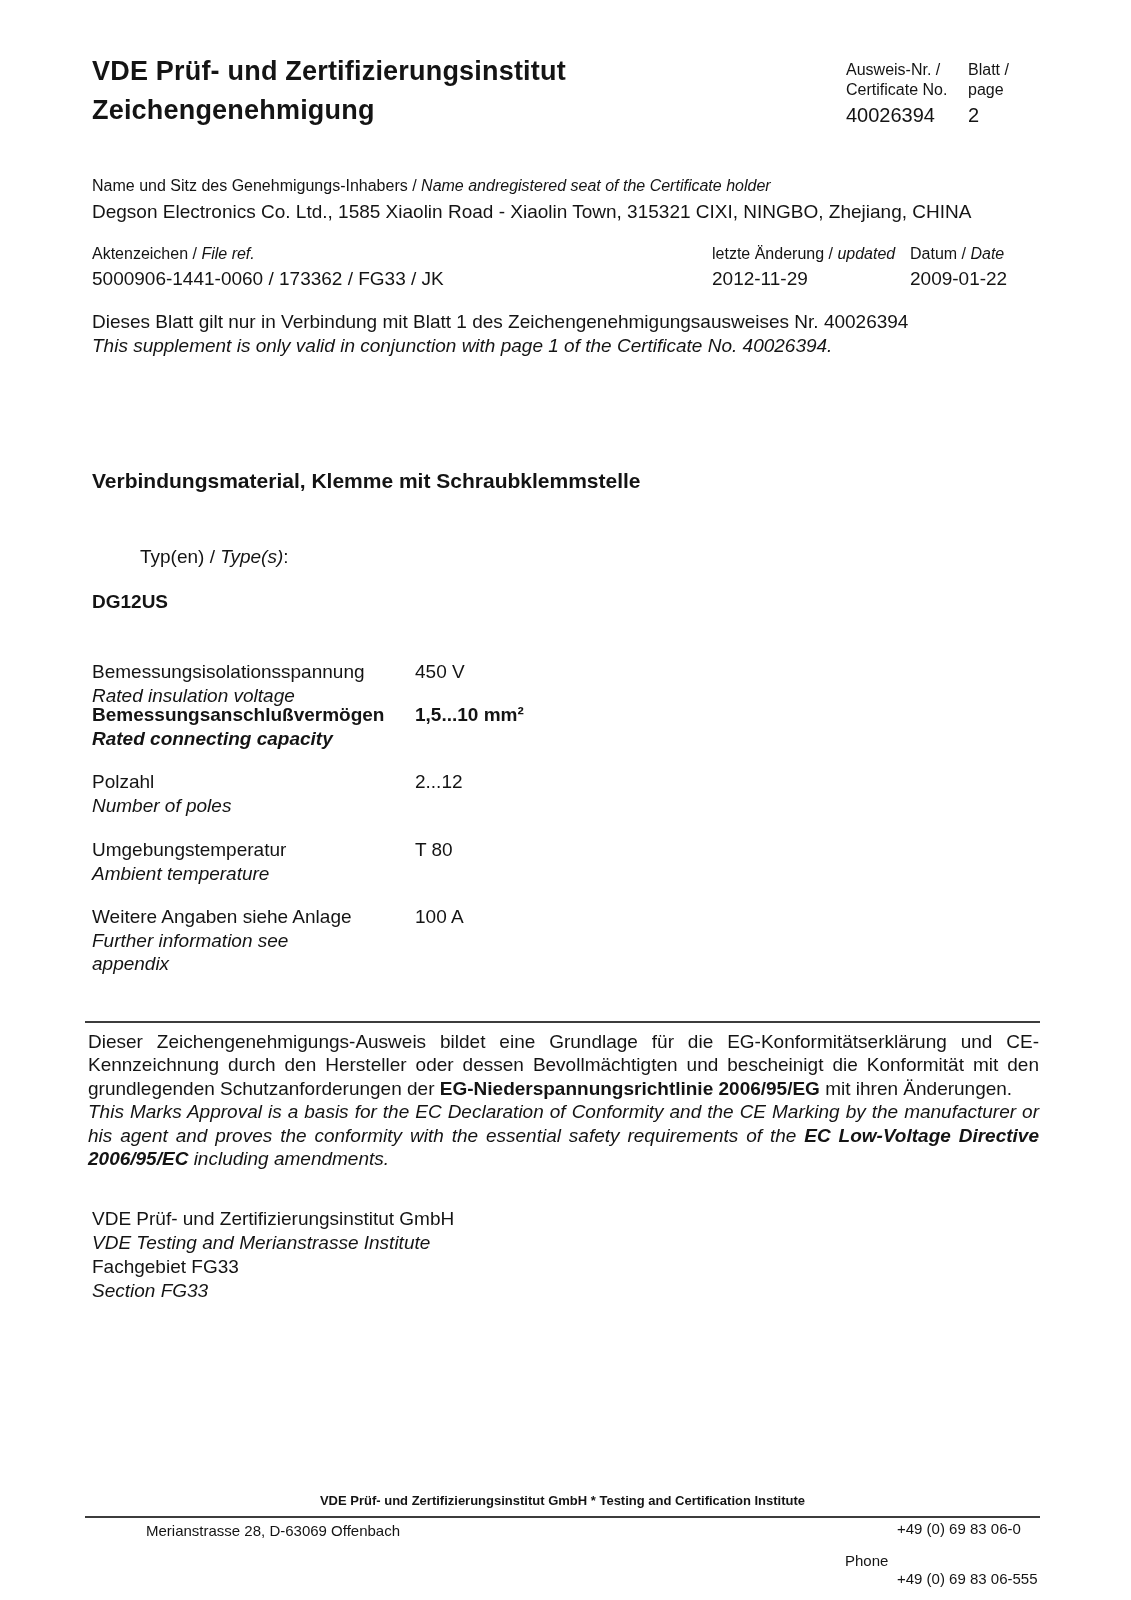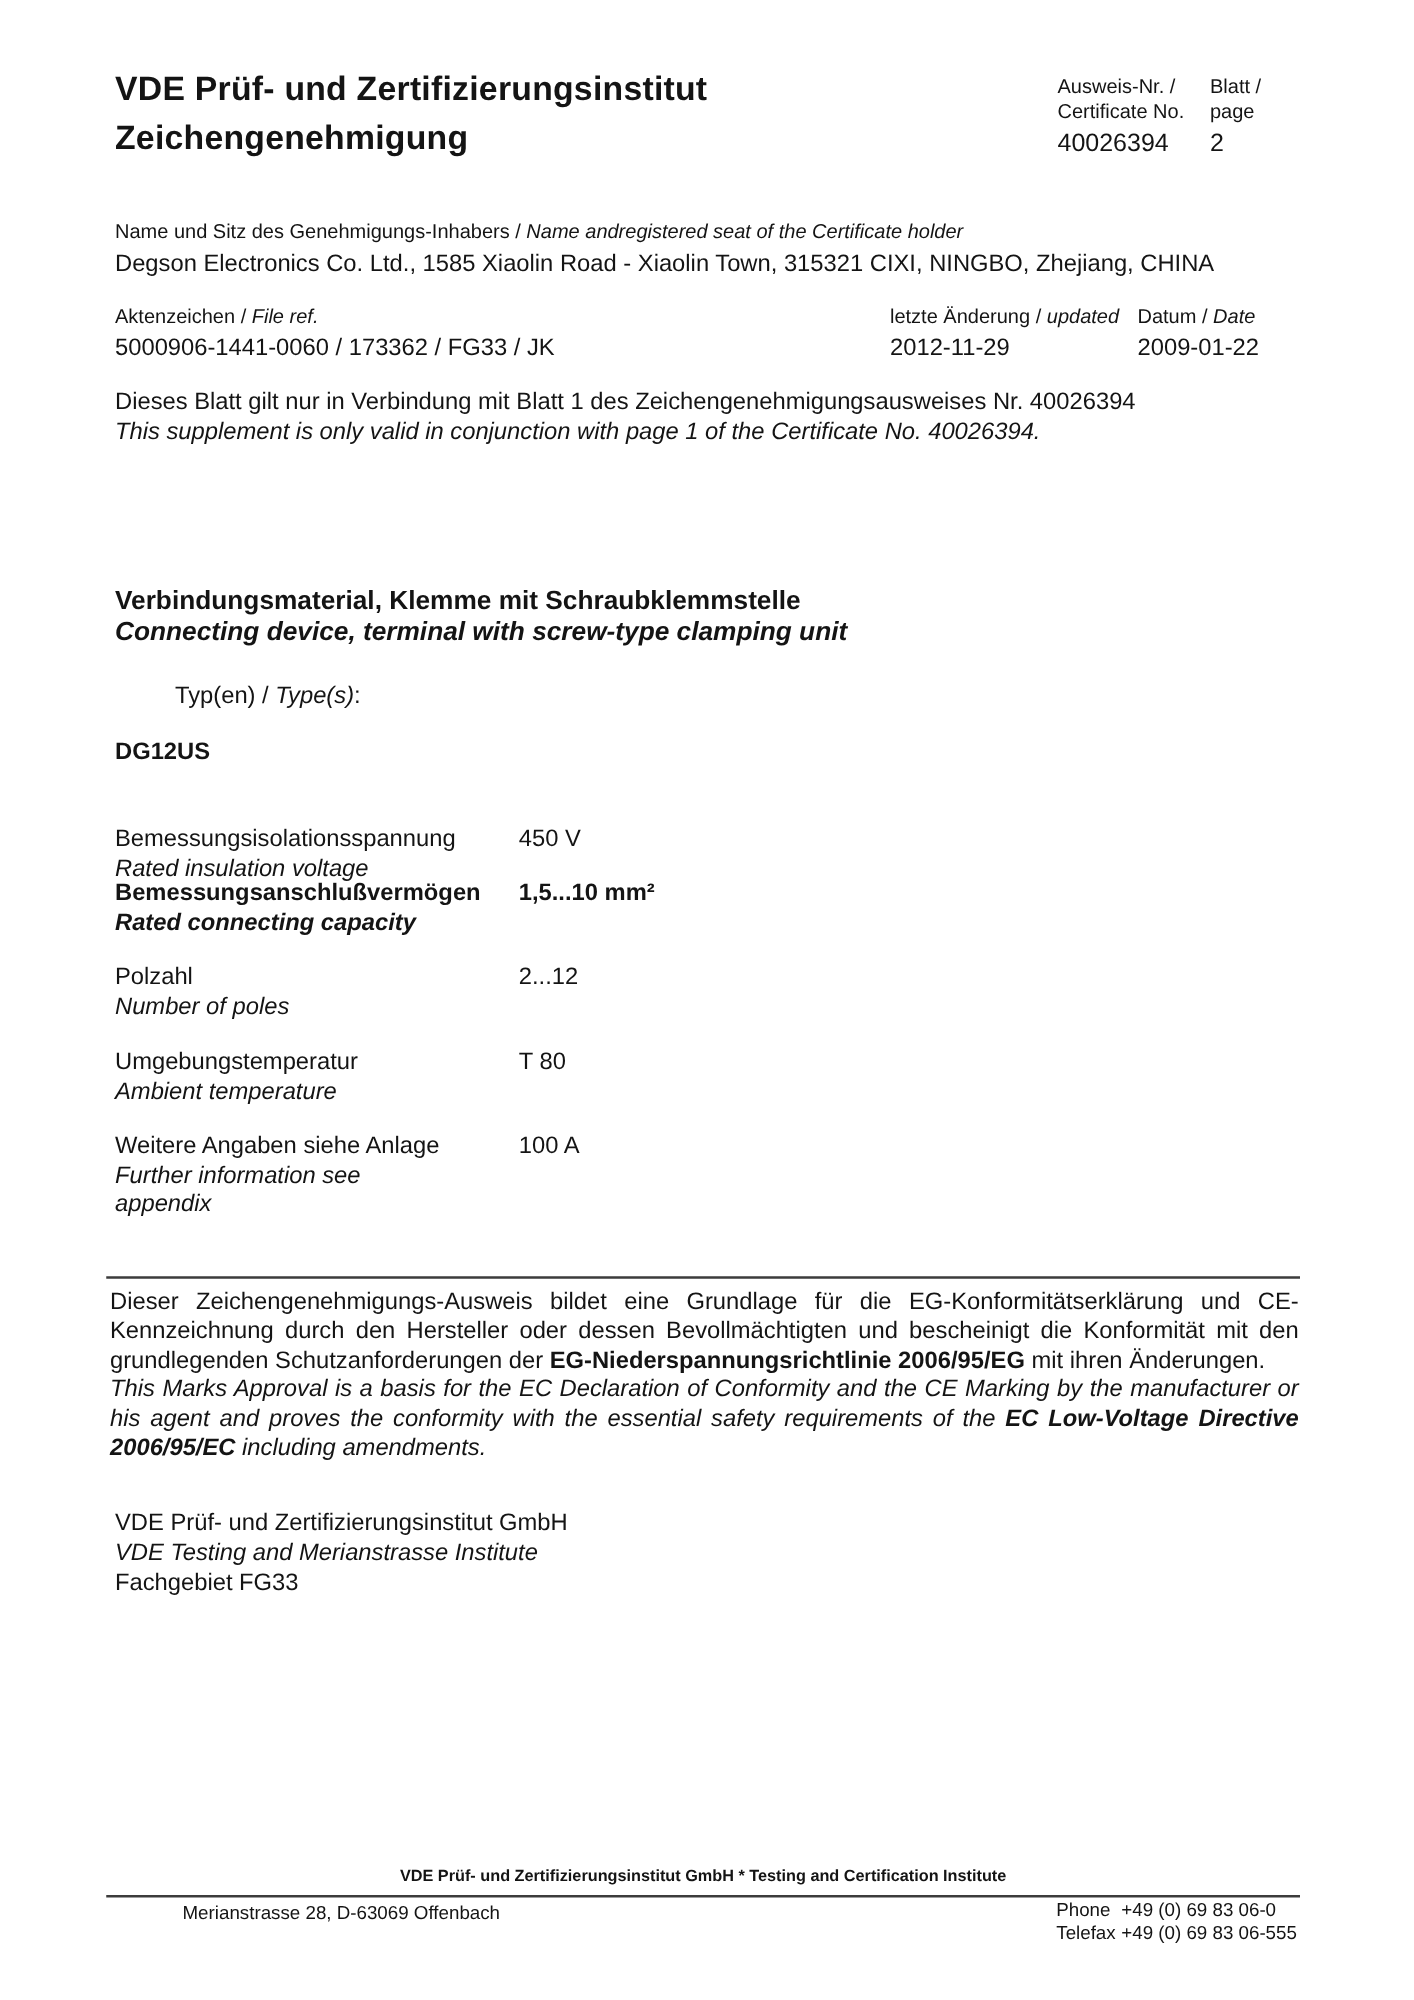--- a/index.html
+++ b/index.html
@@ -58,21 +58,21 @@
 
   
   .signature { left: 92px; top: 1207px; font-size: 19px; line-height: 24px; }
 
   
   .footer-institute { left: 85px; top: 1493px; width: 955px; text-align: center; font-size: 13px; font-weight: bold; line-height: 16px; }
   .rule-2 { left: 85px; top: 1516px; width: 955px; height: 0; border-top: 2px solid #3c3c3c; }
   .footer-address { left: 146px; top: 1522px; font-size: 15px; line-height: 18px; }
   .footer-contact { left: 845px; top: 1520px; font-size: 15px; line-height: 18px; }
   .contact-row { display: flex; }
-  .contact-row .clbl { width: 52px; }
+  .contact-row .clbl { width: 52px; margin-top: 32px; }
 </style>
 </head>
 <body>
 
 <div class="abs doc-title">
   <div>VDE Prüf- und Zertifizierungsinstitut</div>
   <div>Zeichengenehmigung</div>
 </div>
 
 <div class="abs hdr-col col-cert">
@@ -107,21 +107,20 @@
   <div class="value">2009-01-22</div>
 </div>
 
 <div class="abs validity">
   <div>Dieses Blatt gilt nur in Verbindung mit Blatt 1 des Zeichengenehmigungsausweises Nr. 40026394</div>
   <div class="i">This supplement is only valid in conjunction with page 1 of the Certificate No. 40026394.</div>
 </div>
 
 <div class="abs product-title">
   <div>Verbindungsmaterial, Klemme mit Schraubklemmstelle</div>
-  <div class="i">Connecting device, terminal with screw-type clamping unit</div>
 </div>
 
 <div class="abs types-line"><span>Typ(en) / </span><span class="i">Type(s)</span><span>:</span></div>
 
 <div class="abs type-value">DG12US</div>
 
 <div class="abs spec-row r1">
   <div class="de">Bemessungsisolationsspannung</div>
   <div class="en">Rated insulation voltage</div>
   <div class="val">450 V</div>
@@ -150,20 +149,21 @@
 <div class="abs rule-1"></div>
 <div class="abs legal">
   <p><span>Dieser Zeichengenehmigungs-Ausweis bildet eine Grundlage für die EG-Konformitätserklärung und CE-Kennzeichnung durch den Hersteller oder dessen Bevollmächtigten und bescheinigt die Konformität mit den grundlegenden Schutzanforderungen der </span><span class="b">EG-Niederspannungsrichtlinie 2006/95/EG</span><span> mit ihren Änderungen.</span></p>
   <p class="en"><span>This Marks Approval is a basis for the EC Declaration of Conformity and the CE Marking by the manufacturer or his agent and proves the conformity with the essential safety requirements of the </span><span class="b">EC Low-Voltage Directive 2006/95/EC</span><span> including amendments.</span></p>
 </div>
 
 <div class="abs signature">
   <div>VDE Prüf- und Zertifizierungsinstitut GmbH</div>
   <div class="i">VDE Testing and Merianstrasse Institute</div>
   <div>Fachgebiet FG33</div>
+  <div class="i">Section FG33</div>
 </div>
 
 <div class="abs footer-institute">VDE Prüf- und Zertifizierungsinstitut GmbH * Testing and Certification Institute</div>
 <div class="abs rule-2"></div>
 <div class="abs footer-address">Merianstrasse 28, D-63069 Offenbach</div>
 <div class="abs footer-contact">
   <div class="contact-row">
     <span class="clbl">Phone</span>
     <span>+49 (0) 69 83 06-0</span>
   </div>

